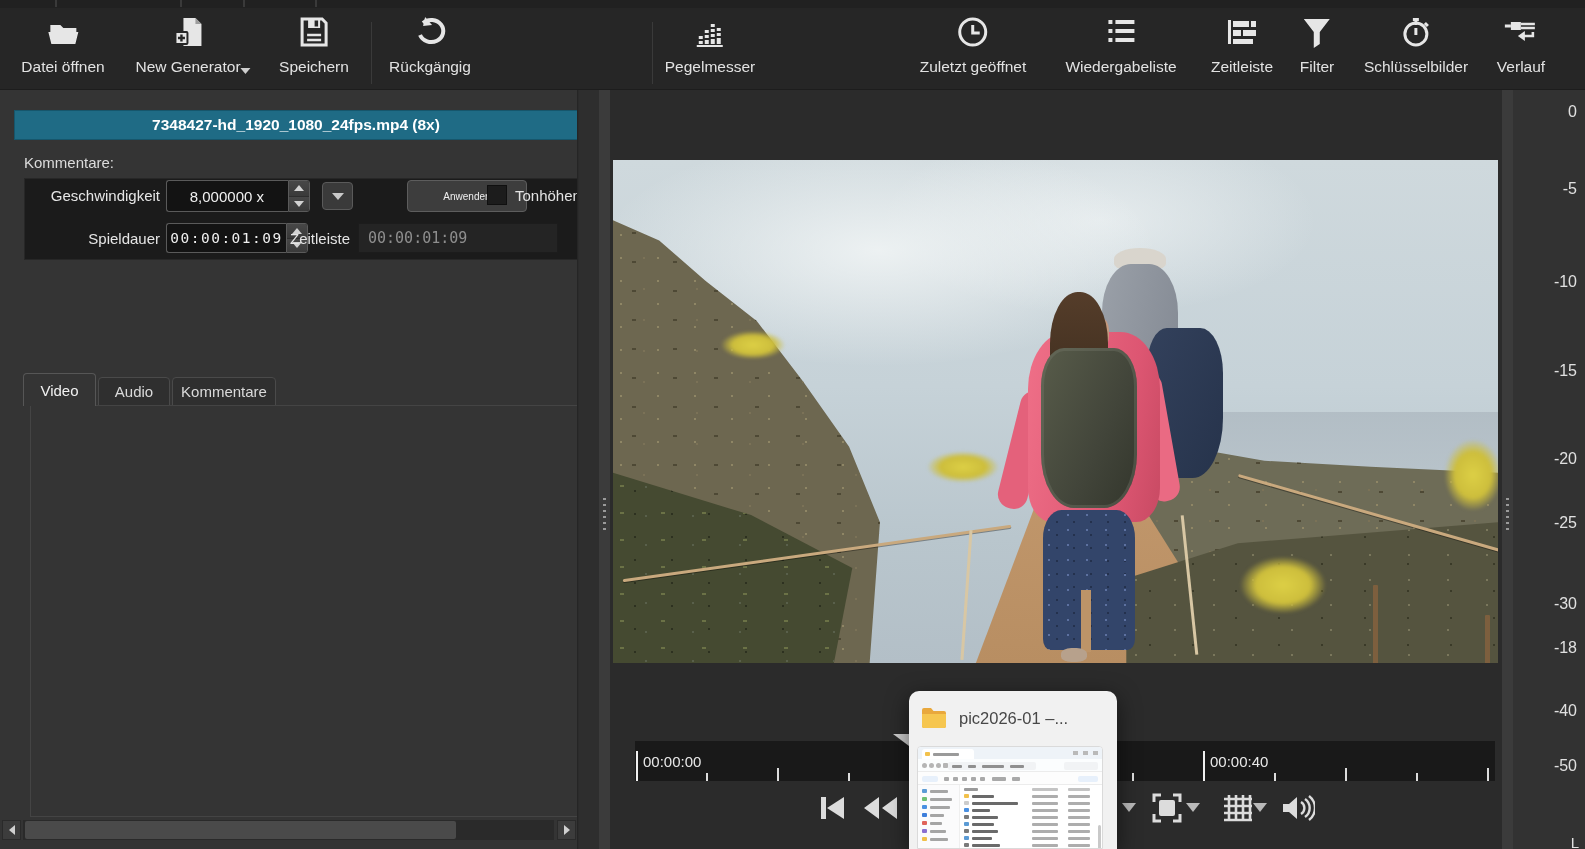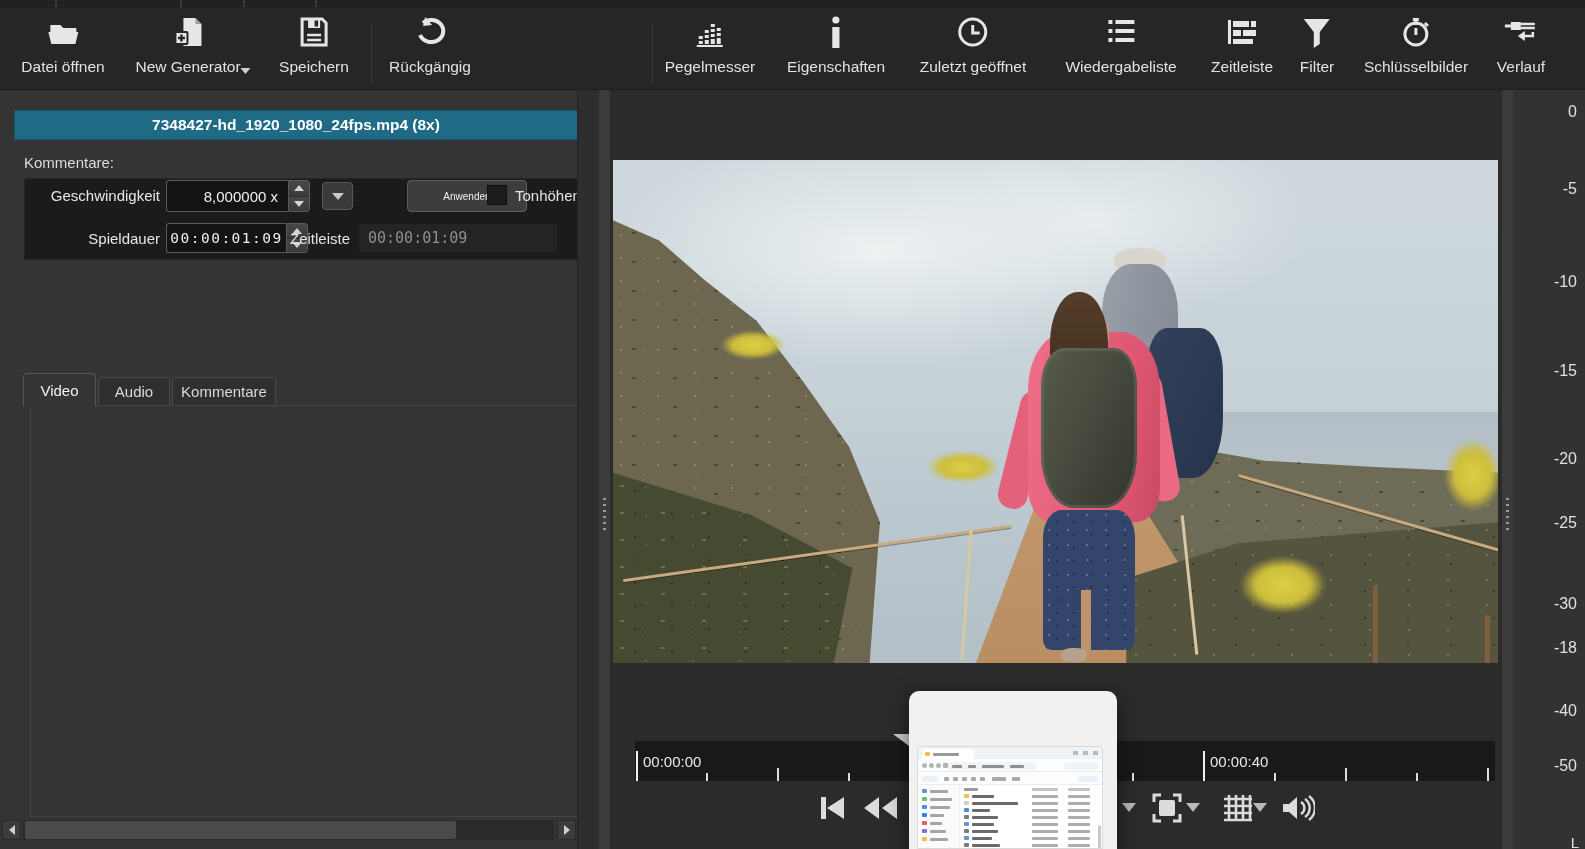--- a/index.html
+++ b/index.html
@@ -23,21 +23,21 @@
   #propspanel { position:absolute; left:0; top:90px; width:578px; height:759px; background:#343434; overflow:hidden; border-right:1px solid #252525; }
   #filenamebar { position:absolute; left:14px; top:20px; width:564px; height:30px; background:#1f6b85; border:1px solid #16566c;
                  display:flex; align-items:center; justify-content:center; font-weight:bold; font-size:15.5px; color:#ffffff; }
   #comments-label { position:absolute; left:24px; top:64px; color:#dcdcdc; }
   #comments-box { position:absolute; left:24px; top:88px; width:554px; height:82px; background:#1b1b1b; border:1px solid #272727; }
 
   .rowlabel { position:absolute; width:160px; text-align:right; color:#e6e6e6; }
 
   
   .spin { position:absolute; display:flex; height:32px; }
-  .spin .val { background:#131313; border:1px solid #5a5a5a; border-right:none; border-radius:3px 0 0 3px; display:flex; align-items:center; justify-content:flex-end; padding-right:10px; color:#f0f0f0; }
+  .spin .val { background:#131313; border:1px solid #5a5a5a; border-right:none; border-radius:3px 0 0 3px; display:flex; align-items:center; justify-content:flex-end; padding-right:24px; color:#f0f0f0; }
   .spin .btns { width:22px; display:flex; flex-direction:column; border:1px solid #5a5a5a; border-radius:0 3px 3px 0; overflow:hidden; }
   .spin .sb { flex:1; background:linear-gradient(#474747,#3a3a3a); display:flex; align-items:center; justify-content:center; }
   .spin .sb + .sb { border-top:1px solid #2e2e2e; }
   .tri-up { width:0; height:0; border-left:5px solid transparent; border-right:5px solid transparent; border-bottom:6px solid #d2d2d2; }
   .tri-dn { width:0; height:0; border-left:5px solid transparent; border-right:5px solid transparent; border-top:6px solid #d2d2d2; }
 
   .btn { position:absolute; background:#3d3d3d; border:1px solid #5d5d5d; border-radius:4px; display:flex; align-items:center; justify-content:center; color:#efefef; }
   .dd { position:absolute; background:#3a3a3a; border:1px solid #5a5a5a; border-radius:4px; display:flex; align-items:center; padding:0 9px; color:#efefef; }
   .dd .ddcaret { margin-left:auto; width:0; height:0; border-left:6px solid transparent; border-right:6px solid transparent; border-top:7px solid #c9c9c9; }
   .mono { font-family:"DejaVu Sans Mono","Liberation Mono",monospace; }
@@ -280,27 +280,20 @@
           <rect x="17" y="23" width="4" height="5"></rect>
         <rect x="23" y="12" width="4" height="3"></rect>
           <rect x="23" y="17" width="4" height="3"></rect>
           <rect x="23" y="22" width="4" height="6"></rect>
         <rect x="3" y="29" width="26" height="2"></rect>
       </g>
     </svg>
     <span class="tlbl">Pegelmesser</span>
   </div>
 
-  <div class="titem" style="left:836px">
-    <svg width="14" height="32" viewBox="0 0 14 32">
-      <circle cx="7" cy="4" r="3.6" fill="#e6e6e6"></circle>
-      <rect x="3.4" y="11" width="7.2" height="21" fill="#e6e6e6"></rect>
-    </svg>
-    <span class="tlbl">Eigenschaften</span>
-  </div>
 
   <div class="titem" style="left:1121px">
     <svg width="32" height="32" viewBox="0 0 32 32">
       <g fill="#e6e6e6">
         <rect x="3" y="4" width="4" height="4"></rect>
           <rect x="10" y="4" width="19" height="4"></rect>
         <rect x="3" y="13" width="4" height="4"></rect>
           <rect x="10" y="13" width="19" height="4"></rect>
         <rect x="3" y="22" width="4" height="4"></rect>
           <rect x="10" y="22" width="19" height="4"></rect>
@@ -592,20 +585,27 @@
 <div class="pcaret" style="left:1253px"></div>
 <div class="pbtn" style="left:1276px">
   <svg width="34" height="28" viewBox="0 0 34 28">
     <path d="M2 10 h6 l8 -7 v22 l-8 -7 h-6 z" fill="#dcdcdc"></path>
     <path d="M20 8 a7 7 0 0 1 0 12 M24 5 a11 11 0 0 1 0 18 M28 2 a15 15 0 0 1 0 24" fill="none" stroke="#dcdcdc" stroke-width="2.4"></path>
   </svg>
 </div>
 
 <div id="cursor"></div>
 <div id="overlay">
+  <div id="ov-head">
+    <svg width="26" height="22" viewBox="0 0 26 22">
+      <path d="M1 3 a2 2 0 0 1 2-2 h7 l2.5 3 H23 a2 2 0 0 1 2 2 v13 a2 2 0 0 1 -2 2 H3 a2 2 0 0 1 -2 -2 z" fill="#e9a83c"></path>
+      <path d="M1 7 h24 v12 a2 2 0 0 1 -2 2 H3 a2 2 0 0 1 -2 -2 z" fill="#f6c64f"></path>
+    </svg>
+    <span id="ov-title">pic2026-01 –...</span>
+  </div>
   <div id="thumb">
     <div id="th-tabs">
       <div id="th-tab">
           <div class="fico"></div>
           <div class="tbar"></div>
         </div>
       <div class="th-wbtn" style="right:24px"></div>
       <div class="th-wbtn" style="right:14px"></div>
       <div class="th-wbtn" style="right:4px"></div>
     </div>

